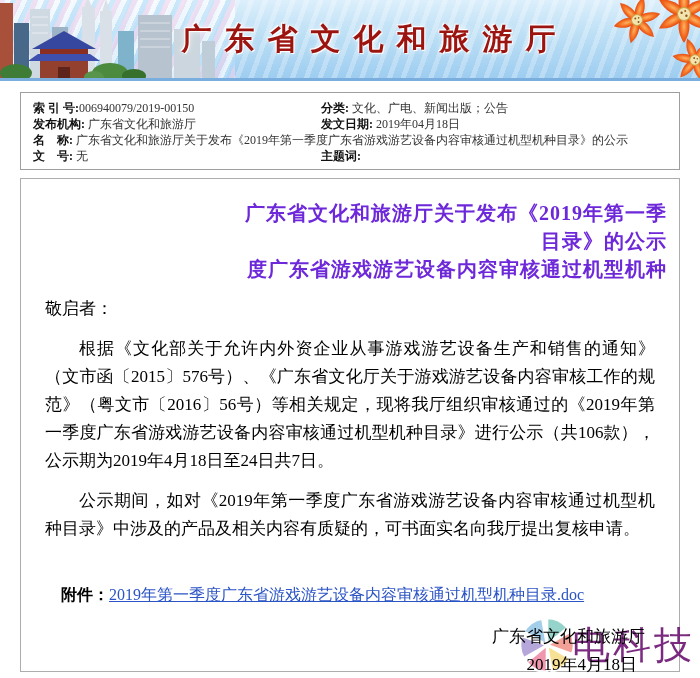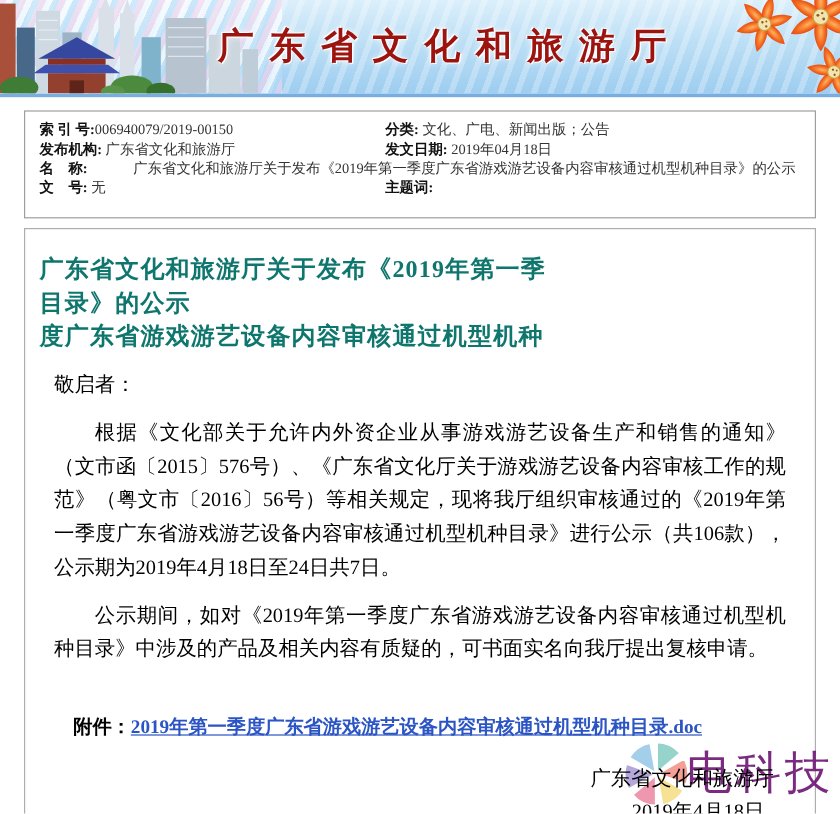--- a/index.html
+++ b/index.html
@@ -28,45 +28,45 @@
   .banner-title{
     position:absolute;left:95px;right:45px;top:50%;transform:translateY(-50%);
     text-align:center;white-space:nowrap;
     font-family:"Liberation Sans","DejaVu Sans",sans-serif;
     font-weight:bold;font-size:30px;letter-spacing:13px;color:#9c1410;
     text-shadow:0 0 2px #fff,0 0 6px rgba(255,255,255,.95),1px 1px 0 #fff,-1px -1px 0 #fff;
   }
   
   .meta-box{
     margin:11px 20px 0;border:1px solid #9e9e9e;background:#fff;
-    padding:7px 12px 17px;font-size:12px;color:#333;
+    padding:7px 12px 5px;font-size:12px;color:#333;
   }
   .meta-row{display:flex;line-height:16px;}
   .meta-cell{display:flex;min-width:0;}
   .meta-cell.left{width:288px;flex:none;}
   .meta-cell.right{flex:1;}
-  .meta-cell.full{flex:1;gap:35px;}
+  .meta-cell.full{flex:1;}
   .meta-label{font-weight:bold;color:#111;white-space:pre;}
   .meta-value{white-space:nowrap;overflow:hidden;}
   
   .main-box{
     margin:8px 20px 6px;border:1px solid #adadad;background:#fff;
     box-sizing:border-box;height:494px;padding:20px 12px 0;
   }
   .doc-title{
-    text-align:left;color:#0f766e;font-weight:bold;
+    text-align:right;color:#6d28d9;font-weight:bold;
     font-size:20px;line-height:28px;letter-spacing:1px;
   }
   .doc-body{margin-top:2px;font-size:17px;line-height:28px;color:#000;text-align:justify;}
   .doc-body p{margin:12px;}
   .indent2{text-indent:2em;}
   .indent-s{text-indent:.3em;}
   .attachment{margin:38px 0 0;padding-left:28px;font-size:16px;line-height:28px;}
   .attachment .att-label{font-weight:bold;color:#000000;}
-  .attachment a{color:#2b54c4;font-weight:bold;text-decoration:underline;cursor:pointer;}
+  .attachment a{color:#2b54c4;font-weight:normal;text-decoration:underline;cursor:pointer;}
   .sig-block{margin-top:14px;text-align:right;font-size:17px;line-height:28px;}
   .sig-line{position:relative;z-index:5;padding-right:22px;}
   .sig-date{position:relative;z-index:5;padding-right:30px;}
   
   .watermark{
     position:absolute;left:518px;top:616px;z-index:4;
     display:flex;align-items:center;opacity:.92;pointer-events:none;
   }
   .watermark .wm-text{
     font-family:"Liberation Sans","DejaVu Sans",sans-serif;

